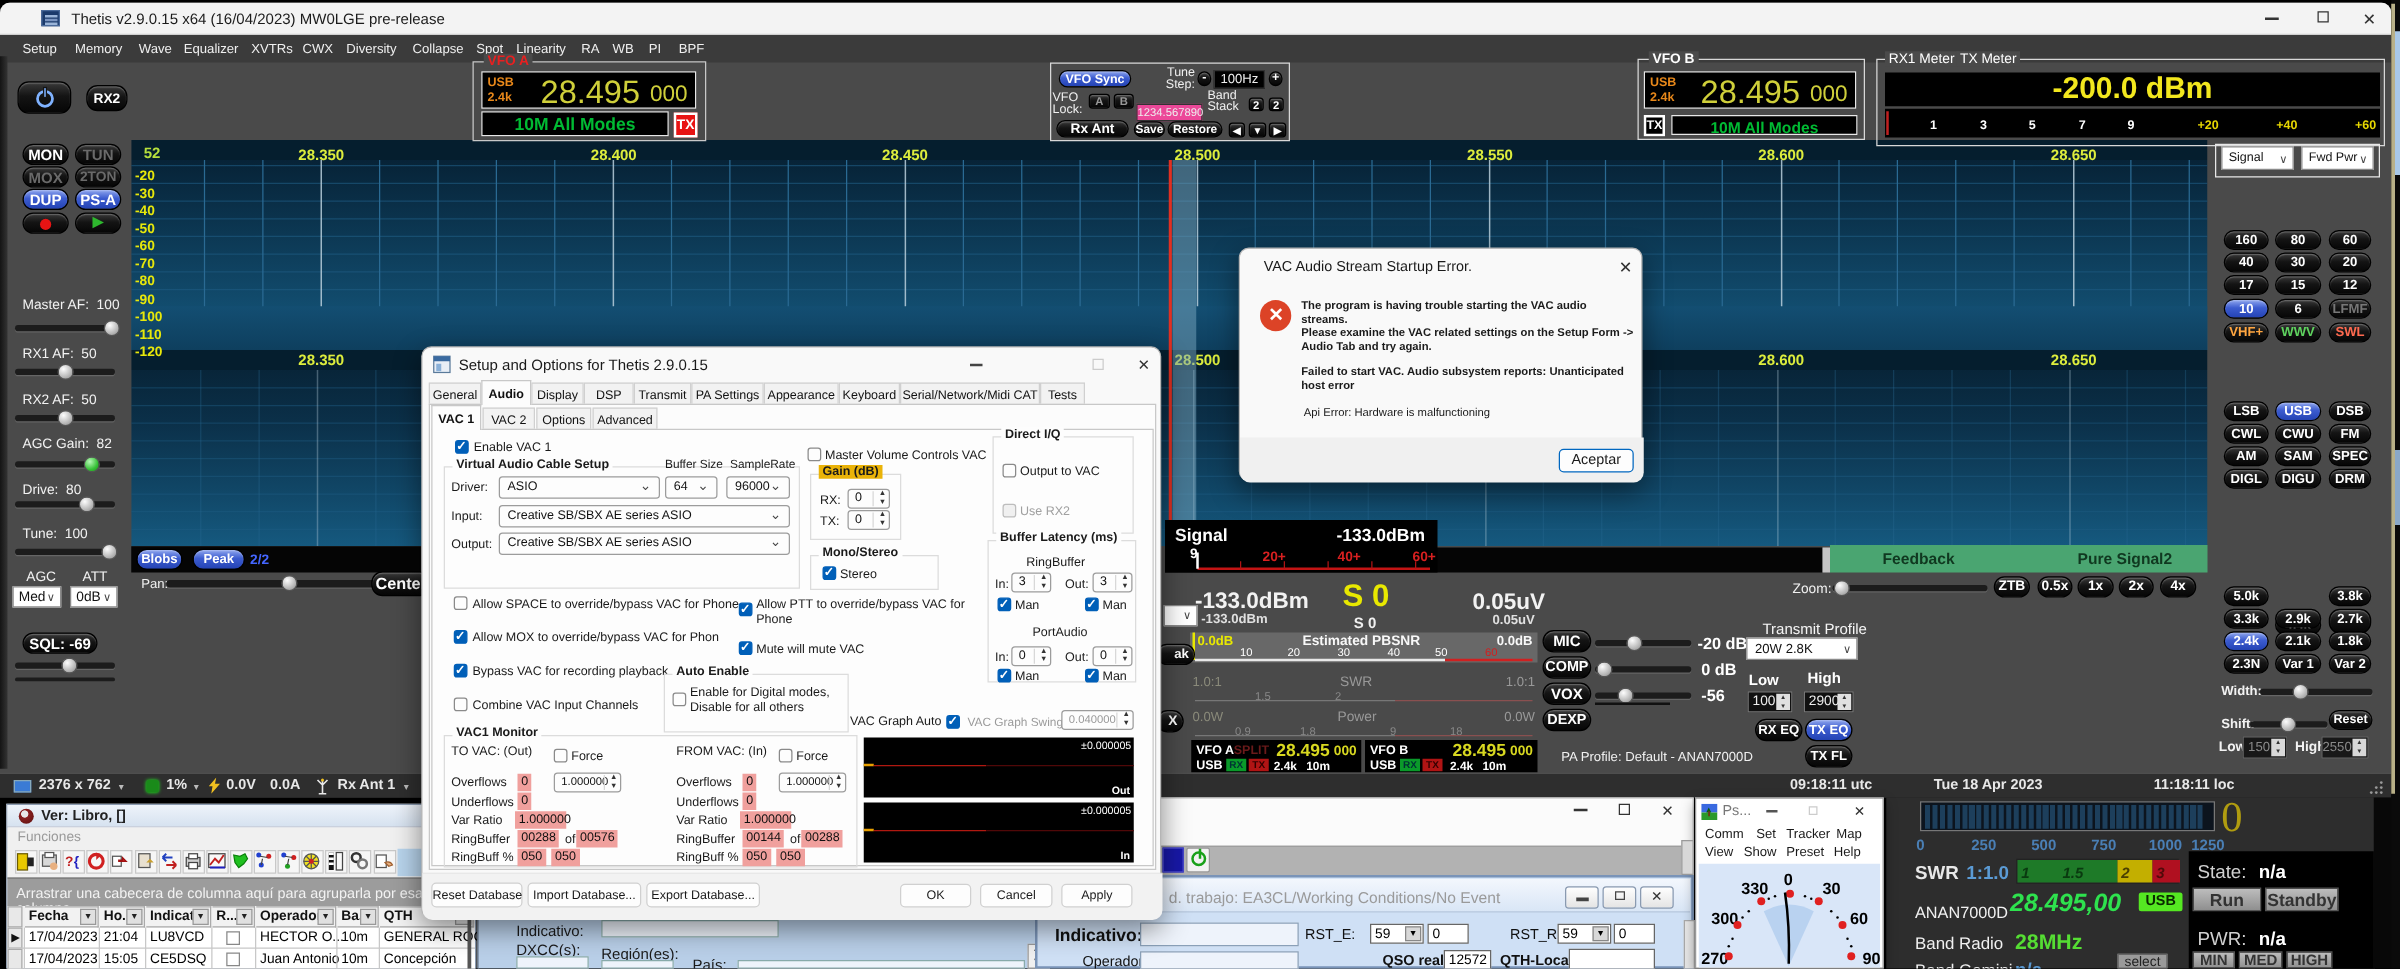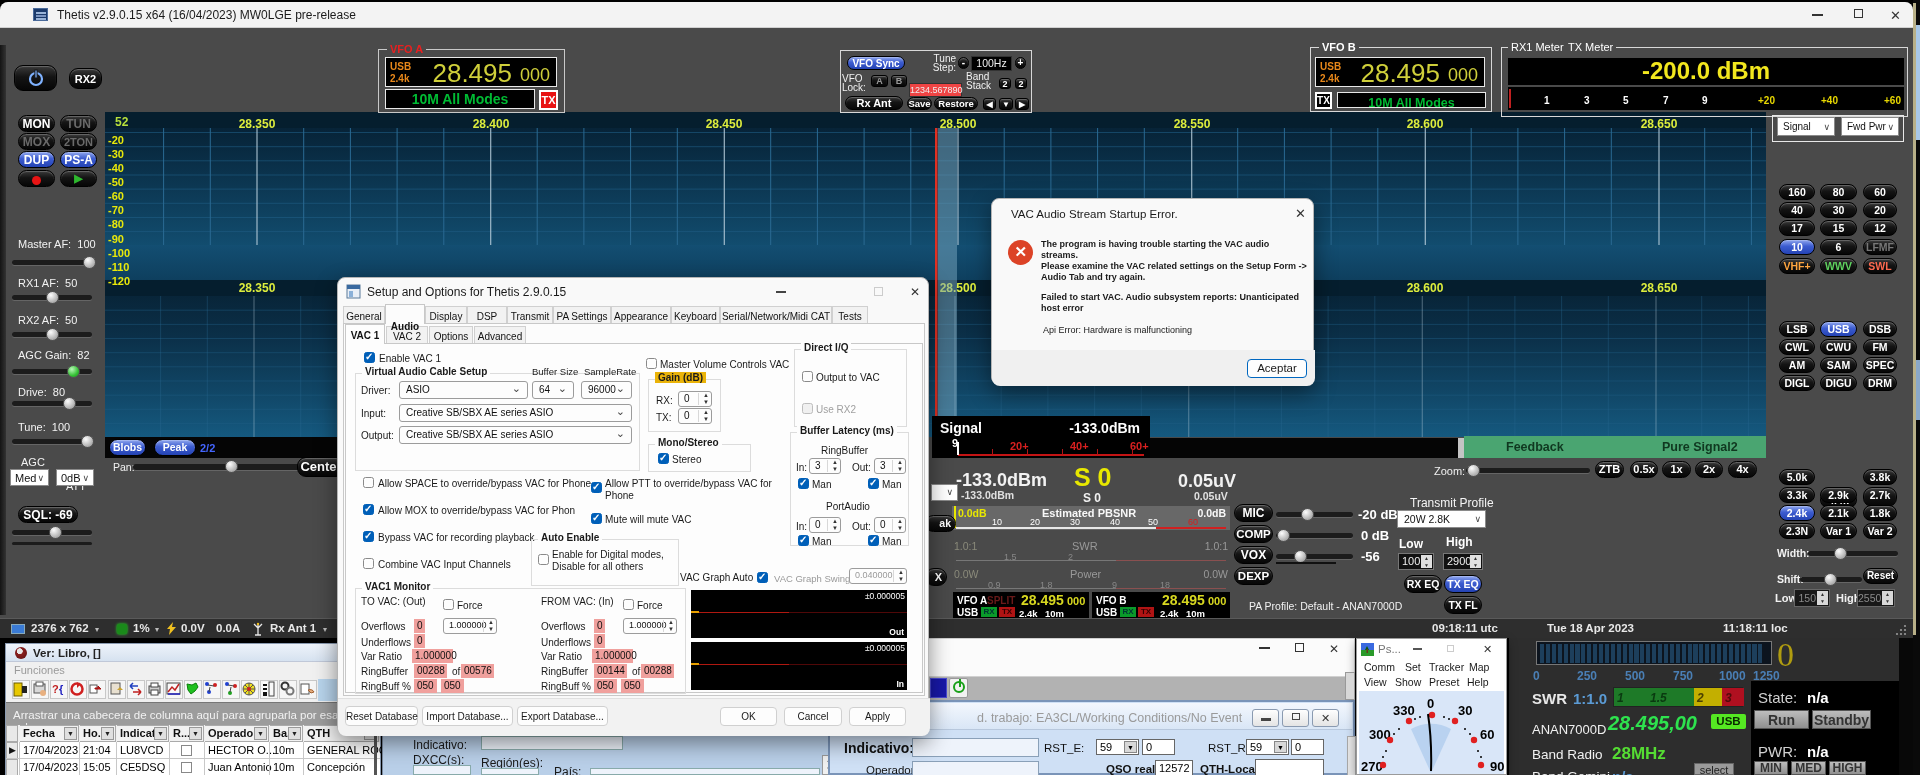--- a/index.html
+++ b/index.html
@@ -63,20 +63,36 @@
     <div id="titlebar">
       <div class="abs" style="left:33px;top:6px;width:15px;height:13px;background:#1b3a6b;border:1px solid #4a6a9a;">
           <span style="position:absolute;left:2px;top:3px;width:10px;height:1.5px;background:#9ab4d8;"></span>
           <span style="position:absolute;left:2px;top:6px;width:10px;height:1.5px;background:#7a94c0;"></span>
           <span style="position:absolute;left:2px;top:9px;width:10px;height:1.5px;background:#9ab4d8;"></span>
         </div>
       <div class="ttl">Thetis v2.9.0.15 x64 (16/04/2023) MW0LGE pre-release</div>
       <div class="abs" style="left:1812px;top:12px;width:11px;height:1.5px;background:#333;"></div>
       <div class="abs" style="left:1854px;top:7px;width:9px;height:9px;border:1.2px solid #333;"></div>
       <div class="abs" style="left:1890px;top:6px;font-size:13px;color:#333;">✕</div>
+    </div>
+    <div id="menubar">
+      <div class="mi" style="left:18px;">Setup</div>
+      <div class="mi" style="left:60px;">Memory</div>
+      <div class="mi" style="left:111px;">Wave</div>
+      <div class="mi" style="left:147px;">Equalizer</div>
+      <div class="mi" style="left:201px;">XVTRs</div>
+      <div class="mi" style="left:242px;">CWX</div>
+      <div class="mi" style="left:277px;">Diversity</div>
+      <div class="mi" style="left:330px;">Collapse</div>
+      <div class="mi" style="left:381px;">Spot</div>
+      <div class="mi" style="left:413px;">Linearity</div>
+      <div class="mi" style="left:465px;">RA</div>
+      <div class="mi" style="left:490px;">WB</div>
+      <div class="mi" style="left:519px;">PI</div>
+      <div class="mi" style="left:543px;">BPF</div>
     </div>
     <div id="spectrum">
       <svg class="abs" style="left:105px;top:110px;" width="1661" height="325" viewBox="0 0 1661 325">
         <defs>
           <linearGradient id="pg1" x1="0" y1="0" x2="0" y2="1">
             <stop offset="0" stop-color="#072337"></stop>
               <stop offset="0.25" stop-color="#0a3049"></stop>
               <stop offset="1" stop-color="#15597f"></stop>
           </linearGradient>
           <linearGradient id="pg2" x1="0" y1="0" x2="0" y2="1">
@@ -252,21 +268,21 @@
         </div>
       <div class="slab" style="left:18px;top:384px;">Drive:&nbsp; 80</div>
       <div class="strack" style="left:12px;top:399px;width:80px;">
           <div class="sthumb" style="left:51px;"></div>
         </div>
       <div class="slab" style="left:18px;top:419px;">Tune:&nbsp; 100</div>
       <div class="strack" style="left:12px;top:437px;width:80px;">
           <div class="sthumb" style="left:69px;"></div>
         </div>
       <div class="slab" style="left:21px;top:454px;">AGC</div>
-      <div class="slab" style="left:66px;top:454px;margin-top:24px;">ATT</div>
+      <div class="slab" style="left:66px;top:454px;">ATT</div>
       <div class="combo" style="left:10px;top:467px;width:39px;height:17px;padding:2px 0 0 4px;">Med<span class="ar" style="top:3px;">∨</span></div>
       <div class="combo" style="left:56px;top:467px;width:38px;height:17px;padding:2px 0 0 4px;">0dB<span class="ar" style="top:3px;">∨</span></div>
       <div class="pill" style="left:18px;top:504px;width:60px;height:17px;font-size:12px;line-height:16px;">SQL: -69</div>
       <div class="strack" style="left:12px;top:528px;width:80px;">
           <div class="sthumb" style="left:37px;"></div>
         </div>
       <div style="position:absolute;left:12px;top:540px;width:80px;height:3px;background:#1c1c1c;border-radius:2px;"></div>
     </div>
     <div id="topgroups">
 
@@ -286,21 +302,21 @@
 
       <div class="grp" style="left:840px;top:48px;width:192px;height:63px;border-color:#d8d8d8;"></div>
       <div class="pill bpill" style="left:847px;top:54px;width:58px;height:14px;font-size:10px;line-height:13px;">VFO Sync</div>
       <div class="abs" style="left:916px;top:52px;width:40px;font-size:10px;color:#f0f0f0;text-align:right;line-height:9px;">Tune<br>Step:</div>
       <div class="pill" style="left:958px;top:55px;width:11px;height:12px;font-size:10px;line-height:10px;">-</div>
       <div class="abs" style="left:971px;top:54px;width:41px;height:15px;background:#000;border:1px solid #333;color:#eee;font-size:10.5px;text-align:center;line-height:13px;">100Hz</div>
       <div class="pill" style="left:1015px;top:55px;width:11px;height:12px;font-size:10px;line-height:10px;">+</div>
       <div class="abs" style="left:842px;top:72px;width:34px;font-size:10px;color:#f0f0f0;line-height:9px;">VFO<br>Lock:</div>
       <div class="pill" style="left:871px;top:73px;width:17px;height:12px;font-size:9px;line-height:11px;color:#999;border-radius:3px;">A</div>
       <div class="pill" style="left:891px;top:73px;width:16px;height:12px;font-size:9px;line-height:11px;color:#999;border-radius:3px;">B</div>
-      <div class="abs" style="left:909px;top:81px;width:53px;height:14px;background:#ef4444;border:1px solid #333;color:#eee;font-size:9px;text-align:center;line-height:13px;">1234.567890</div>
+      <div class="abs" style="left:909px;top:81px;width:53px;height:14px;background:#ec4899;border:1px solid #333;color:#eee;font-size:9px;text-align:center;line-height:13px;">1234.567890</div>
       <div class="abs" style="left:966px;top:70px;width:40px;font-size:10px;color:#f0f0f0;line-height:9px;text-align:left;">Band<br>Stack</div>
       <div class="pill" style="left:999px;top:76px;width:12px;height:11px;font-size:9px;line-height:10px;border-radius:3px;">2</div>
       <div class="pill" style="left:1015px;top:76px;width:12px;height:11px;font-size:9px;line-height:10px;border-radius:3px;">2</div>
       <div class="pill" style="left:845px;top:94px;width:58px;height:14px;font-size:11px;line-height:13px;">Rx Ant</div>
       <div class="pill" style="left:907px;top:95px;width:25px;height:13px;font-size:9.5px;line-height:12px;">Save</div>
       <div class="pill" style="left:934px;top:95px;width:44px;height:13px;font-size:9.5px;line-height:12px;">Restore</div>
       <div class="pill" style="left:983px;top:96px;width:13px;height:12px;font-size:8px;line-height:11px;border-radius:3px;">◀</div>
       <div class="pill" style="left:999px;top:96px;width:14px;height:12px;font-size:8px;line-height:11px;border-radius:3px;">▼</div>
       <div class="pill" style="left:1015px;top:96px;width:14px;height:12px;font-size:8px;line-height:11px;border-radius:3px;">▶</div>
 
@@ -732,21 +748,21 @@
     </div>
     <div class="abs" style="left:830px;top:677px;width:525px;height:23px;background:#b2b2b2;">
       <div class="abs" style="left:100px;top:1px;width:17px;height:20px;background:#1818a8;border:1px solid #4a4ad0;"></div>
       <div class="abs" style="left:119px;top:1px;width:19px;height:20px;background:#f2f2f2;border:1px solid #999;border-radius:2px;">
           <span style="position:absolute;left:3px;top:2px;width:12px;height:12px;border-radius:50%;border:2.5px solid #18a018;"></span>
           <span style="position:absolute;left:8.5px;top:0px;width:2.5px;height:8px;background:#18a018;"></span>
         </div>
     </div>
     <div class="abs" style="left:828px;top:700px;width:527px;height:75px;background:#cfe0f5;border:2px solid #7a94b8;">
       <div class="abs" style="left:1px;top:1px;width:521px;height:27px;background:linear-gradient(#f3f7fd,#d9e6f6);border-bottom:1px solid #b8c8dd;">
-        <div class="abs" style="left:104px;top:8px;font-size:12.5px;color:#9a9a9a;margin-left:42px;">d. trabajo: EA3CL/Working Conditions/No Event</div>
+        <div class="abs" style="left:104px;top:8px;font-size:12.5px;color:#9a9a9a;">d. trabajo: EA3CL/Working Conditions/No Event</div>
         <div class="clsbtn" style="left:421px;top:6px;"><span style="display:inline-block;width:10px;height:2.5px;background:#444;margin-top:8px;"></span></div>
         <div class="clsbtn" style="left:451px;top:6px;"><span style="display:inline-block;width:8px;height:7px;border:1.5px solid #444;margin-top:3px;"></span></div>
         <div class="clsbtn" style="left:481px;top:6px;font-size:11px;line-height:16px;color:#333;">✕</div>
       </div>
       <div class="abs" style="left:14px;top:38px;font-size:14px;font-weight:bold;color:#111;">Indicativo:</div>
       <div class="abs" style="left:82px;top:36px;width:127px;height:19px;background:#eef3fb;border:1px solid #8aa0b8;"></div>
       <div class="abs" style="left:214px;top:40px;font-size:11.5px;color:#111;">RST_E:</div>
       <div class="abs" style="left:266px;top:37px;width:43px;height:16px;background:#fff;border:1px solid #666;font-size:11px;color:#000;padding:1px 0 0 3px;">59<span style="position:absolute;right:1px;top:1px;width:13px;height:12px;background:#d8d8d8;border:1px solid #888;font-size:7px;text-align:center;line-height:11px;">▼</span></div>
       <div class="abs" style="left:312px;top:37px;width:33px;height:16px;background:#fff;border:1px solid #666;font-size:11px;color:#000;padding:1px 0 0 3px;">0</div>
       <div class="abs" style="left:378px;top:40px;font-size:11.5px;color:#111;">RST_R:</div>
@@ -908,21 +924,21 @@
       <svg class="abs" style="left:8px;top:6px;" width="15" height="15" viewBox="0 0 15 15">
         <rect x="1" y="1" width="13" height="13" fill="#e8eef6" stroke="#5a7a9a"></rect>
         <rect x="1" y="1" width="13" height="4" fill="#3a6aa0"></rect>
         <rect x="3" y="7" width="4" height="6" fill="#8ab0d8"></rect>
       </svg>
       <div class="dlab" style="left:29px;top:7px;font-size:12px;">Setup and Options for Thetis 2.9.0.15</div>
       <div class="abs" style="left:438px;top:13px;width:10px;height:1.5px;background:#444;"></div>
       <div class="abs" style="left:536px;top:9px;width:9px;height:9px;border:1px solid #ccc;"></div>
       <div class="abs" style="left:572px;top:7px;font-size:12px;color:#333;">✕</div>
       <div class="abs" style="left:5px;top:28px;width:42px;height:18px;background:#f2f2f2;border:1px solid #d0d0d0;text-align:center;font-size:10px;color:#111;padding-top:4px;white-space:nowrap;overflow:hidden;">General</div>
-      <div class="abs" style="left:47px;top:26px;width:40px;height:20px;background:#fcfcfc;border:1px solid #c8c8c8;border-bottom:none;z-index:3;text-align:center;font-size:10px;font-weight:bold;color:#111;padding-top:16px;">Audio</div>
+      <div class="abs" style="left:47px;top:26px;width:40px;height:20px;background:#fcfcfc;border:1px solid #c8c8c8;border-bottom:none;z-index:3;text-align:center;font-size:10px;font-weight:bold;color:#111;padding-top:5px;">Audio</div>
       <div class="abs" style="left:87px;top:28px;width:42px;height:18px;background:#f2f2f2;border:1px solid #d0d0d0;text-align:center;font-size:10px;color:#111;padding-top:4px;white-space:nowrap;overflow:hidden;">Display</div>
       <div class="abs" style="left:129px;top:28px;width:40px;height:18px;background:#f2f2f2;border:1px solid #d0d0d0;text-align:center;font-size:10px;color:#111;padding-top:4px;white-space:nowrap;overflow:hidden;">DSP</div>
       <div class="abs" style="left:169px;top:28px;width:46px;height:18px;background:#f2f2f2;border:1px solid #d0d0d0;text-align:center;font-size:10px;color:#111;padding-top:4px;white-space:nowrap;overflow:hidden;">Transmit</div>
       <div class="abs" style="left:215px;top:28px;width:58px;height:18px;background:#f2f2f2;border:1px solid #d0d0d0;text-align:center;font-size:10px;color:#111;padding-top:4px;white-space:nowrap;overflow:hidden;">PA Settings</div>
       <div class="abs" style="left:273px;top:28px;width:60px;height:18px;background:#f2f2f2;border:1px solid #d0d0d0;text-align:center;font-size:10px;color:#111;padding-top:4px;white-space:nowrap;overflow:hidden;">Appearance</div>
       <div class="abs" style="left:333px;top:28px;width:49px;height:18px;background:#f2f2f2;border:1px solid #d0d0d0;text-align:center;font-size:10px;color:#111;padding-top:4px;white-space:nowrap;overflow:hidden;">Keyboard</div>
       <div class="abs" style="left:382px;top:28px;width:112px;height:18px;background:#f2f2f2;border:1px solid #d0d0d0;text-align:center;font-size:10px;color:#111;padding-top:4px;white-space:nowrap;overflow:hidden;">Serial/Network/Midi CAT</div>
       <div class="abs" style="left:494px;top:28px;width:36px;height:18px;background:#f2f2f2;border:1px solid #d0d0d0;text-align:center;font-size:10px;color:#111;padding-top:4px;white-space:nowrap;overflow:hidden;">Tests</div>
       <div class="abs" style="left:5px;top:45px;width:582px;height:373px;background:#fcfcfc;border:1px solid #c8c8c8;z-index:1;"></div>
       <div class="abs" style="left:7px;top:46px;width:40px;height:20px;background:#fdfdfd;border:1px solid #c8c8c8;border-bottom:none;z-index:4;text-align:center;font-size:10px;font-weight:bold;color:#111;padding-top:5px;">VAC 1</div>

